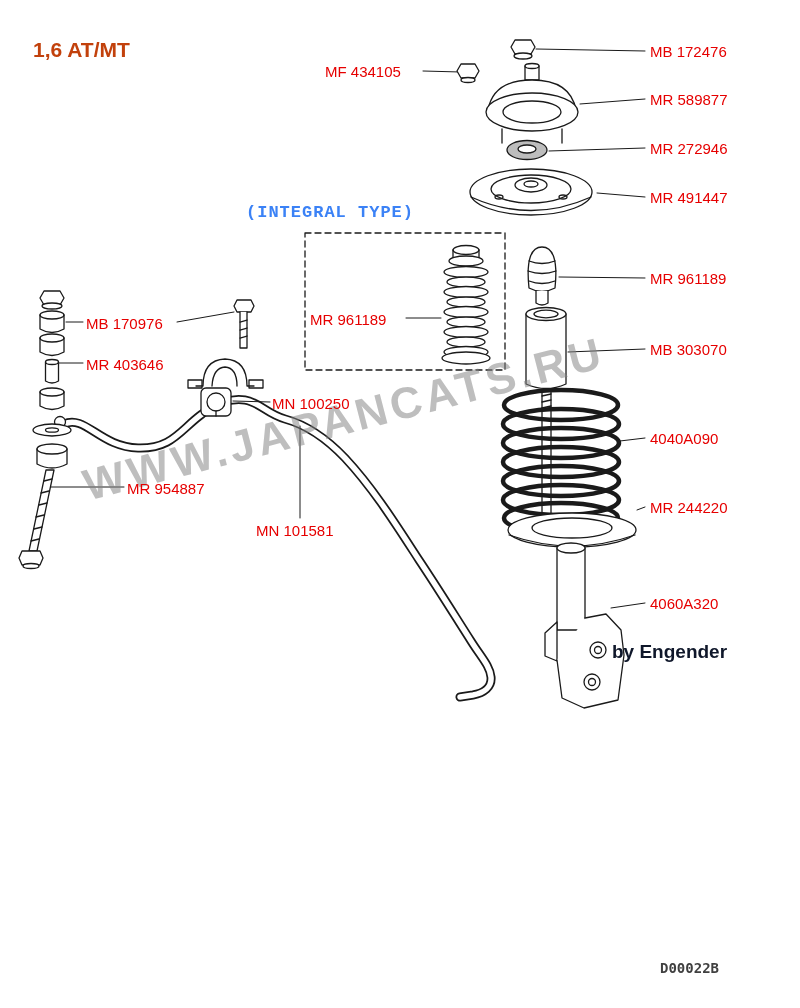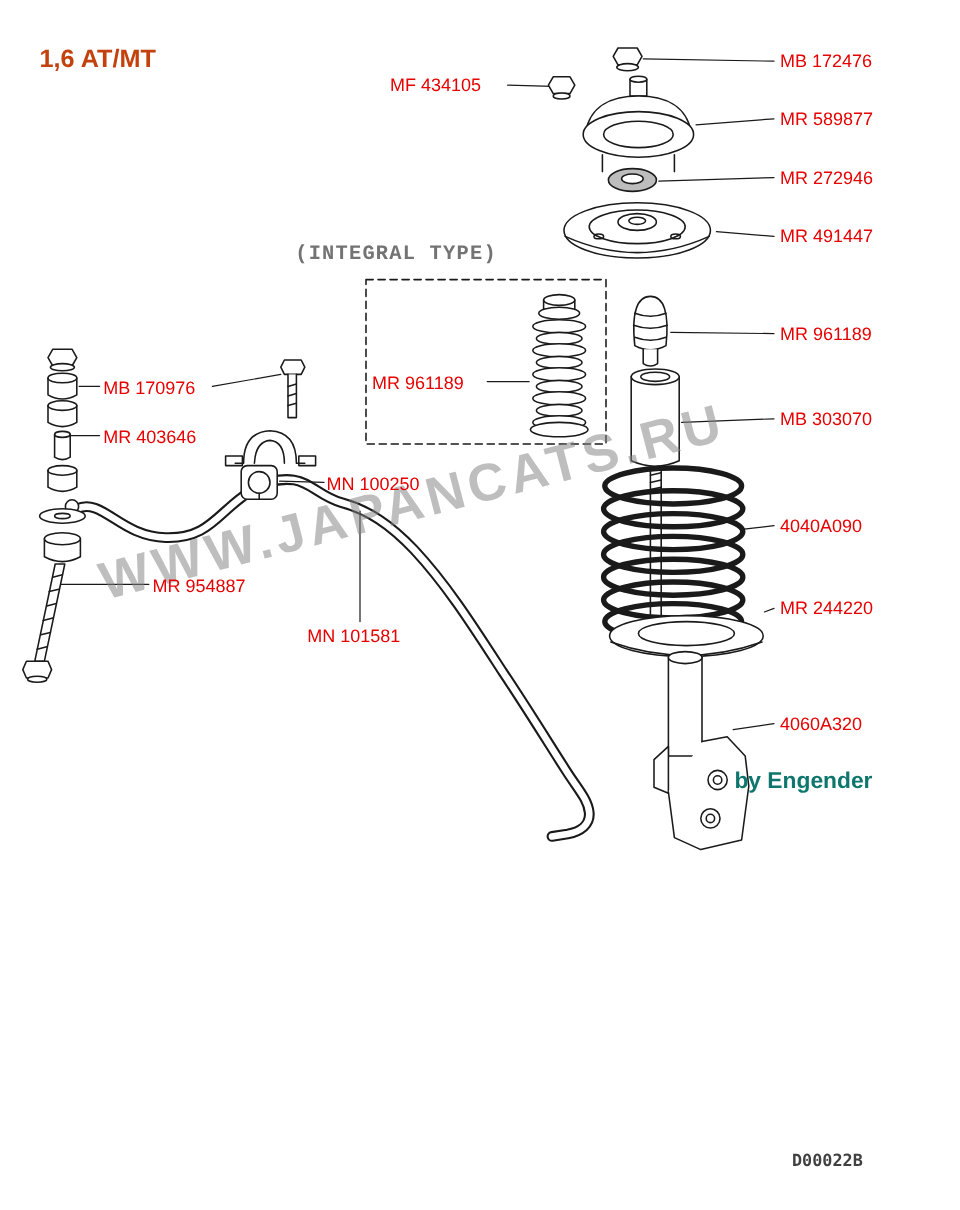--- a/index.html
+++ b/index.html
@@ -2,24 +2,24 @@
 <html><head>
 <meta charset="utf-8">
 <style>
   * { margin:0; padding:0; box-sizing:border-box; }
   html,body { background:#ffffff; }
   body { font-family:"Liberation Sans", sans-serif; }
   .stage { position:relative; width:800px; height:1008px; background:#fff; overflow:hidden; }
   .art { position:absolute; left:0; top:0; }
   .title { position:absolute; left:33px; top:38px; color:#c2410c; font-size:21px; font-weight:bold; white-space:nowrap; }
   .label { position:absolute; color:#e60000; font-size:15px; line-height:19px; white-space:nowrap; }
-  .integral { position:absolute; left:246px; top:203px; color:#737373; font-family:"Liberation Mono", monospace; font-size:17px; font-weight:bold; letter-spacing:1px; white-space:nowrap; }
+  .integral { position:absolute; left:246px; top:203px; color:#3b82f6; font-family:"Liberation Mono", monospace; font-size:17px; font-weight:bold; letter-spacing:1px; white-space:nowrap; }
   .watermark { position:absolute; left:78px; top:462px; font-size:44px; font-weight:bold; letter-spacing:4px; color:rgba(130,130,130,0.52); transform:rotate(-14.5deg); transform-origin:left top; white-space:nowrap; }
   .footer-site { position:absolute; left:205px; top:641px; color:#909090; font-size:19px; font-weight:bold; white-space:nowrap; }
-  .footer-credit { position:absolute; left:612px; top:641px; color:#0f766e; font-size:19px; font-weight:bold; white-space:nowrap; }
+  .footer-credit { position:absolute; left:612px; top:641px; color:#0f172a; font-size:19px; font-weight:bold; white-space:nowrap; }
   .doc-code { position:absolute; left:660px; top:960px; color:#404040; font-family:"DejaVu Sans Mono", monospace; font-size:14px; font-weight:bold; white-space:nowrap;text-align:right; }
 </style>
 </head>
 <body>
 
 <div class="stage">
 
   <svg class="art" width="800" height="1008" viewBox="0 0 800 1008">
     <g stroke="#1a1a1a" fill="none" stroke-width="1.3" stroke-linecap="round" stroke-linejoin="round">
 

